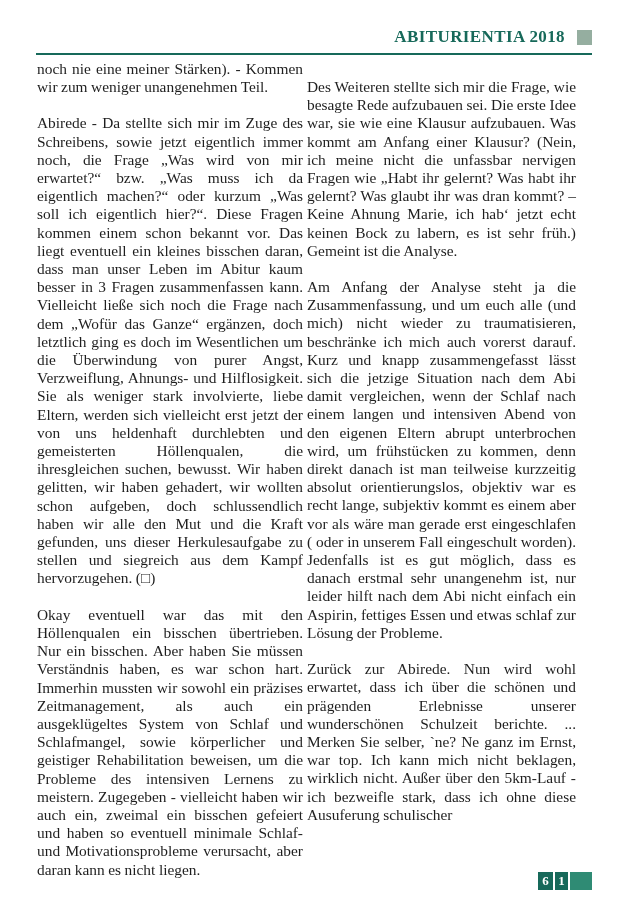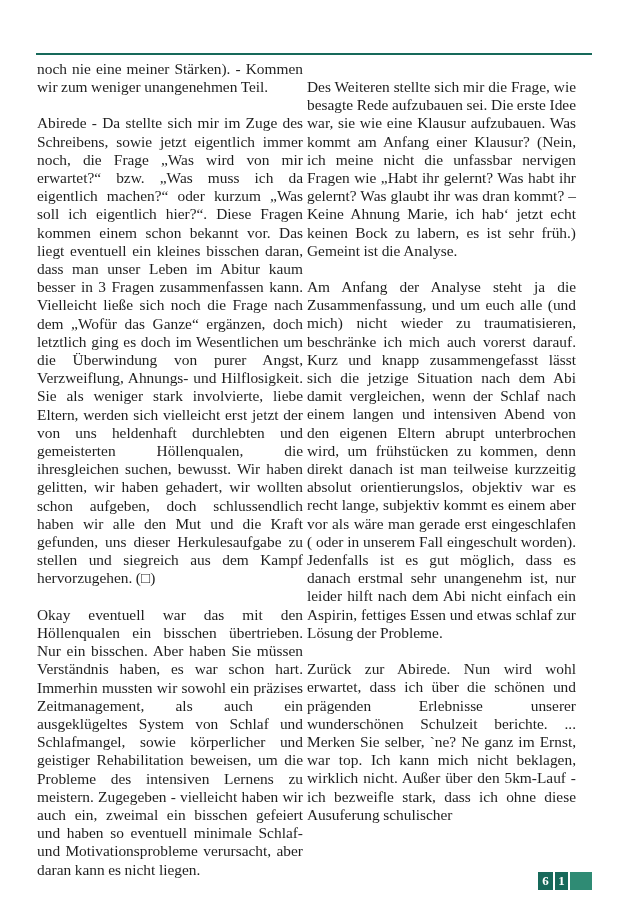--- a/index.html
+++ b/index.html
@@ -99,20 +99,24 @@
   .pg-box-empty {
     width: 22px;
     background: #2f8b74;
   }
 </style>
 </head>
 <body>
 
 <div class="page">
 
+  <div class="header-row">
+    <span class="header-title">ABITURIENTIA 2018</span>
+    <span class="header-square"></span>
+  </div>
   <div class="header-rule"></div>
 
   <div class="columns">
     <div class="col col-left">
       <p>noch nie eine meiner Stärken). - Kommen wir zum weniger unangenehmen Teil.</p>
       <p>Abirede - Da stellte sich mir im Zuge des Schreibens, sowie jetzt eigentlich immer noch, die Frage „Was wird von mir erwartet?“ bzw. „Was muss ich da eigentlich machen?“ oder kurzum „Was soll ich eigentlich hier?“. Diese Fragen kommen einem schon bekannt vor. Das liegt eventuell ein kleines bisschen daran, dass man unser Leben im Abitur kaum besser in 3 Fragen zusammenfassen kann. Vielleicht ließe sich noch die Frage nach dem „Wofür das Ganze“ ergänzen, doch letztlich ging es doch im Wesentlichen um die Überwindung von purer Angst, Verzweiflung, Ahnungs- und Hilflosigkeit. Sie als weniger stark involvierte, liebe Eltern, werden sich vielleicht erst jetzt der von uns heldenhaft durchlebten und gemeisterten Höllenqualen, die ihresgleichen suchen, bewusst. Wir haben gelitten, wir haben gehadert, wir wollten schon aufgeben, doch schlussendlich haben wir alle den Mut und die Kraft gefunden, uns dieser Herkulesaufgabe zu stellen und siegreich aus dem Kampf hervorzugehen. (□)</p>
       <p>Okay eventuell war das mit den Höllenqualen ein bisschen übertrieben. Nur ein bisschen. Aber haben Sie müssen Verständnis haben, es war schon hart. Immerhin mussten wir sowohl ein präzises Zeitmanagement, als auch ein ausgeklügeltes System von Schlaf und Schlafmangel, sowie körperlicher und geistiger Rehabilitation beweisen, um die Probleme des intensiven Lernens zu meistern. Zugegeben - vielleicht haben wir auch ein, zweimal ein bisschen gefeiert und haben so eventuell minimale Schlaf- und Motivationsprobleme verursacht, aber daran kann es nicht liegen.</p>
     </div>
     <div class="col col-right">
       <p>Des Weiteren stellte sich mir die Frage, wie besagte Rede aufzubauen sei. Die erste Idee war, sie wie eine Klausur aufzubauen. Was kommt am Anfang einer Klausur? (Nein, ich meine nicht die unfassbar nervigen Fragen wie „Habt ihr gelernt? Was habt ihr gelernt? Was glaubt ihr was dran kommt? – Keine Ahnung Marie, ich hab‘ jetzt echt keinen Bock zu labern, es ist sehr früh.) Gemeint ist die Analyse.</p>

